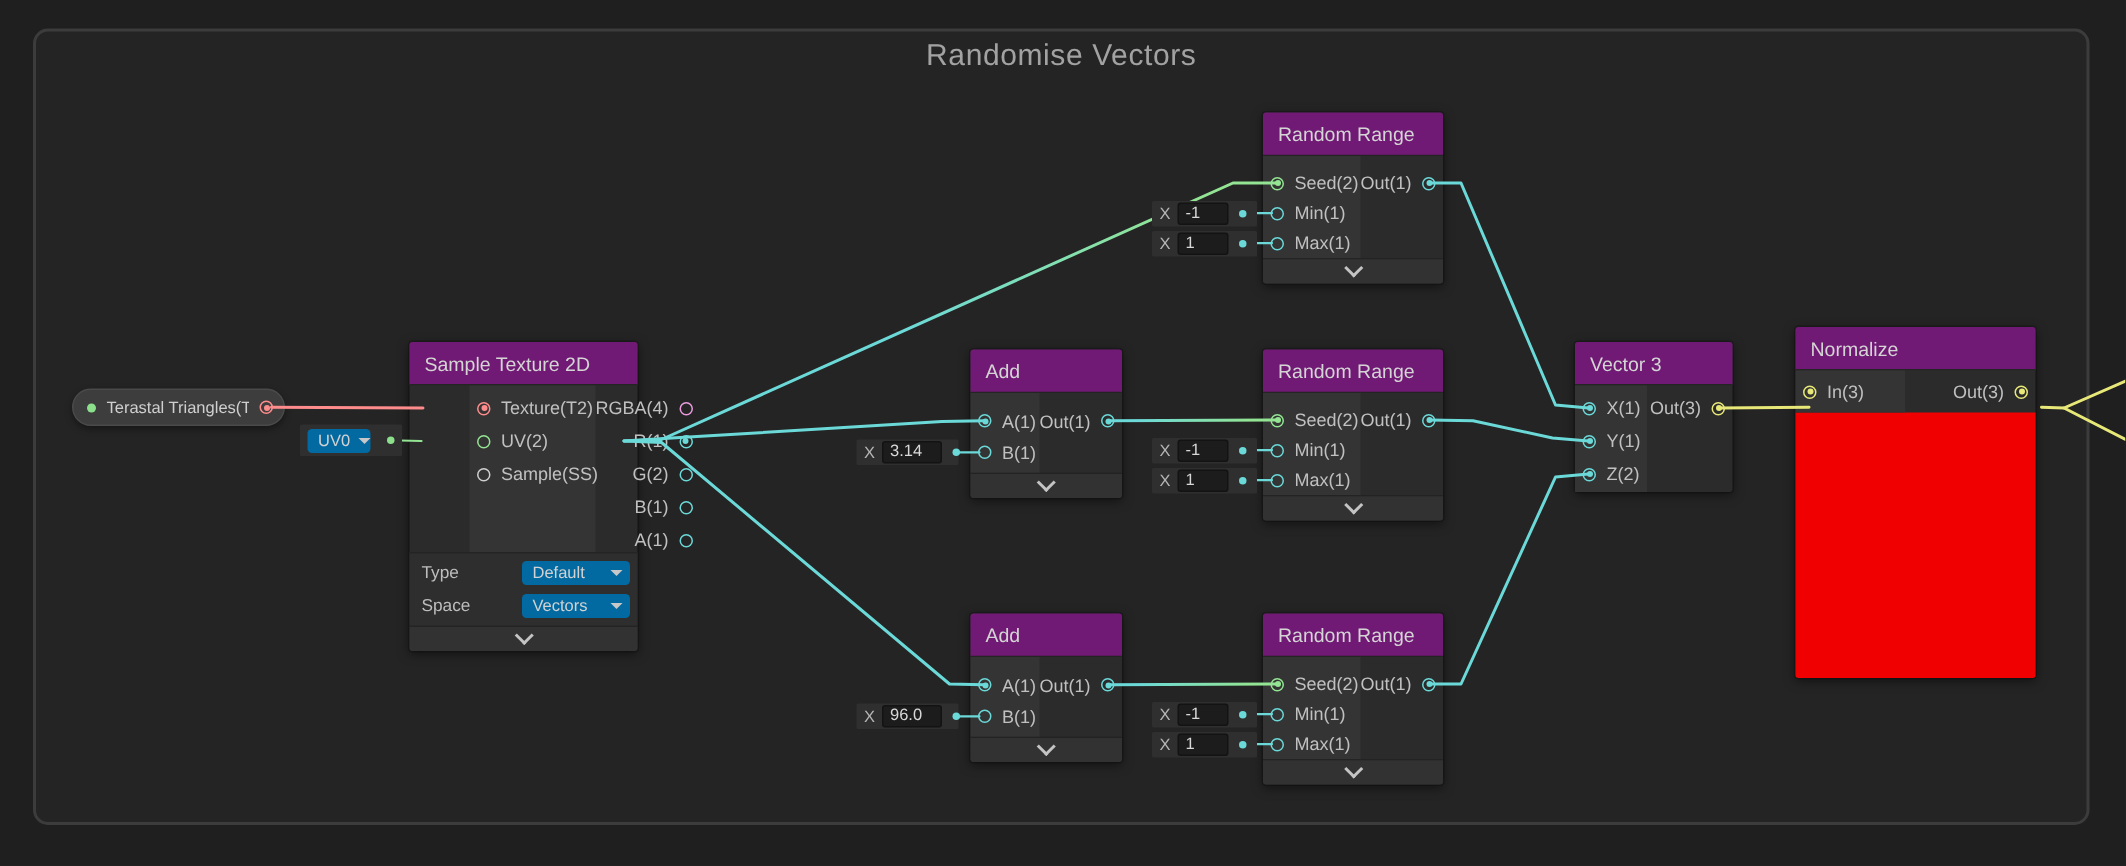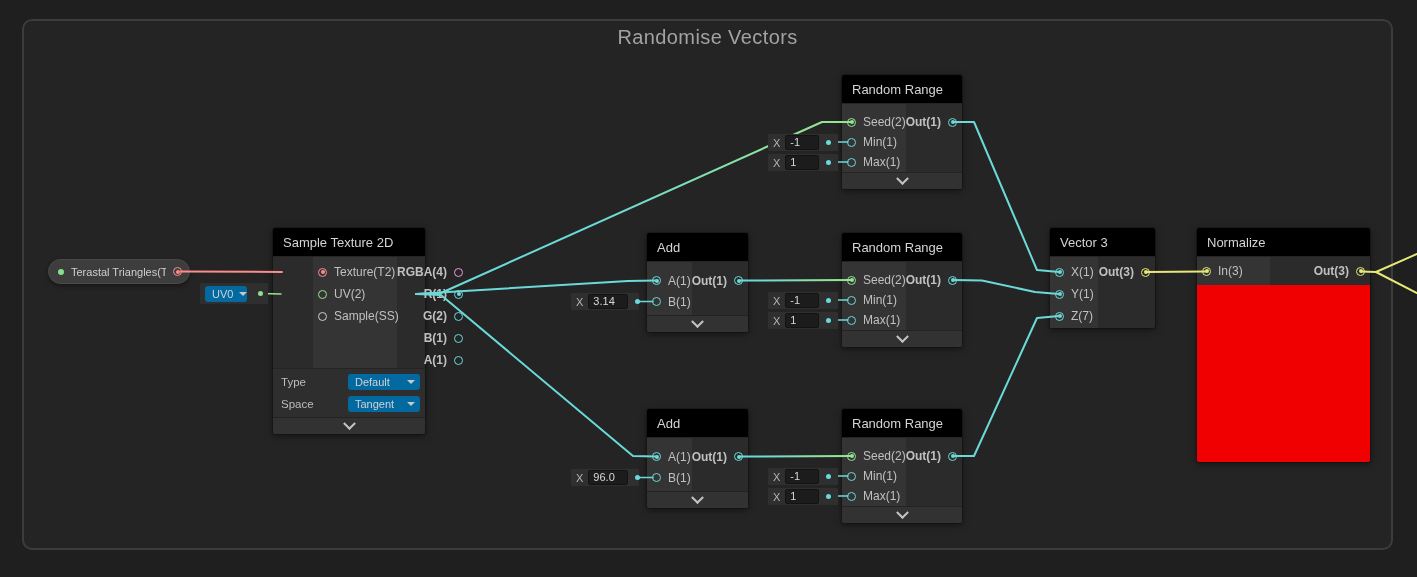--- a/index.html
+++ b/index.html
@@ -20,31 +20,31 @@
   }
   svg.wires { position:absolute; left:0; top:0; z-index:3; pointer-events:none; }
 
   
   .node {
     position:absolute; z-index:2; background:#2B2B2B;
     box-shadow:0 2px 7px rgba(0,0,0,.5), 0 0 0 1px #1d1d1d;
     font-size:12px; color:#C2C2C2; border-radius:2px;
   }
   .nhead {
-    height:29px; line-height:29px; background:#000000; padding-left:10px;
+    height:29px; line-height:29px; background:#701a75; padding-left:10px;
     font-size:13px; color:#D4D4D4; border-bottom:1px solid #242424;
     box-sizing:border-box; border-radius:2px 2px 0 0;
     white-space:nowrap; overflow:hidden;
   }
   .nbody { display:flex; box-sizing:border-box; }
   .incol { background:#343434; box-sizing:border-box; }
   .outcol { flex:1; box-sizing:border-box; }
   .prow { display:flex; align-items:center; box-sizing:border-box; white-space:nowrap; }
   .prow.in  { padding-left:5px;  gap:7px; }
-  .prow.out { padding-right:5px; gap:7px; justify-content:flex-end;font-weight:bold; }
+  .prow.out { padding-right:5px; gap:7px; justify-content:flex-end; }
   .plabel { font-size:12px; color:#C0C0C0; }
 
   .port {
     position:relative; width:9px; height:9px; border-radius:50%;
     border:1.5px solid var(--pc); box-sizing:border-box; flex:none;
   }
   .port.filled::after {
     content:''; position:absolute; inset:1.5px; border-radius:50%;
     background:var(--pc);
   }
@@ -214,21 +214,21 @@
     <div class="proprow">
       <span class="proplabel">Type</span>
       <span class="dd" style="width:72px;">
         <span>Default</span>
         <span class="dd-arr"></span>
       </span>
     </div>
     <div class="proprow">
       <span class="proplabel">Space</span>
       <span class="dd" style="width:72px;">
-        <span>Tangent</span>
+        <span>Vectors</span>
         <span class="dd-arr"></span>
       </span>
     </div>
   </div>
   <div class="chevstrip">
       <span class="chev"></span>
     </div>
 </div>
 
 <div class="node" style="left:647px; top:233px; width:101px;">
@@ -415,33 +415,33 @@
       <div class="prow in v3-row">
         <span class="port filled" style="--pc:#6CD9D9"></span>
         <span class="plabel">X(1)</span>
       </div>
       <div class="prow in v3-row">
         <span class="port filled" style="--pc:#6CD9D9"></span>
         <span class="plabel">Y(1)</span>
       </div>
       <div class="prow in v3-row">
         <span class="port filled" style="--pc:#6CD9D9"></span>
-        <span class="plabel">Z(7)</span>
+        <span class="plabel">Z(2)</span>
       </div>
     </div>
     <div class="outcol" style="padding-top:4px;">
       <div class="prow out v3-row">
         <span class="plabel">Out(3)</span>
         <span class="port filled" style="--pc:#E8E878"></span>
       </div>
     </div>
   </div>
 </div>
 
-<div class="node" style="left:1197px; top:228px; width:173px;">
+<div class="node" style="left:1197px; top:218px; width:160px;">
   <div class="nhead">Normalize</div>
   <div class="nbody" style="height:28px;">
     <div class="incol" style="width:73px;">
       <div class="prow in" style="height:28px;">
         <span class="port filled" style="--pc:#E8E878"></span>
         <span class="plabel">In(3)</span>
       </div>
     </div>
     <div class="outcol">
       <div class="prow out" style="height:28px;">

